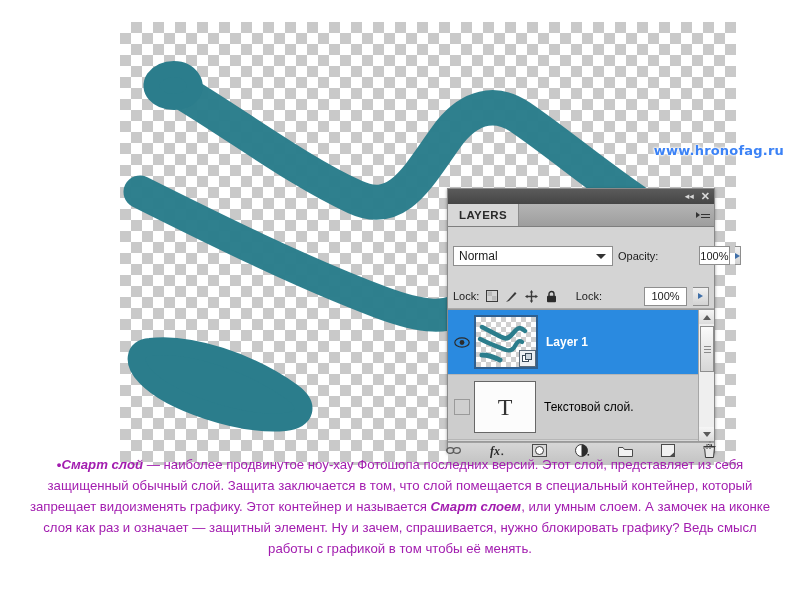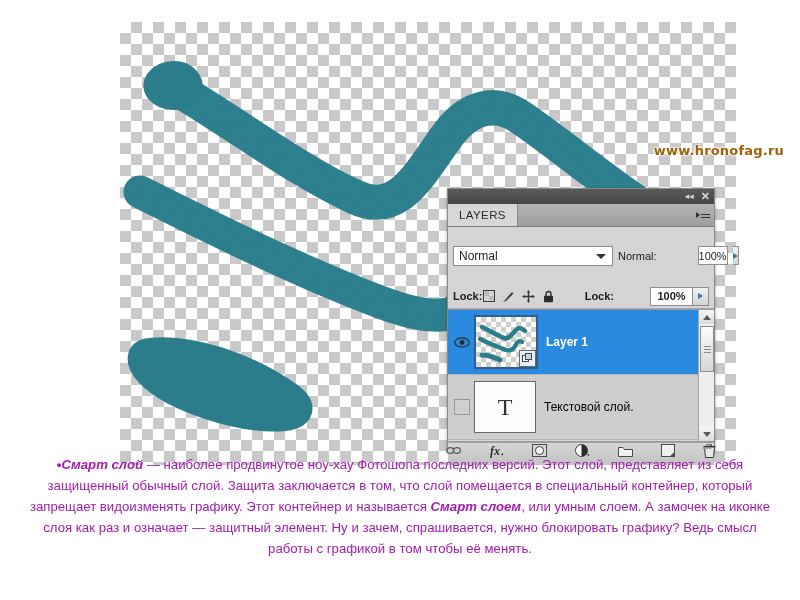--- a/index.html
+++ b/index.html
@@ -18,21 +18,21 @@
       linear-gradient(45deg,#c9c9c9 25%,transparent 25%,transparent 75%,#c9c9c9 75%);
     background-size:22px 22px;
     background-position:0 0, 11px 11px;
     overflow:hidden;
   }
   #artwork svg{position:absolute;left:0;top:0;}
 
   .watermark{
     position:absolute; right:16px; top:143px;
     font-family:"DejaVu Sans", sans-serif;
-    font-size:13px; font-weight:bold; color:#a16207;
+    font-size:13px; font-weight:bold; color:#3b82f6;
     letter-spacing:.2px;
     text-shadow:0 0 2px #ffffff, 0 0 3px #ffffff, 1px 0 2px #fff, -1px 0 2px #fff;
     pointer-events:none;
   }
 
   
   #layers-panel{
     position:absolute; left:447px; top:188px; width:266px; height:263px;
     background:#d4d4d4;
     border:1px solid #8a8a8a;
@@ -46,21 +46,21 @@
   }
   .tb-ico{color:#d8d8d8;font-size:9px;line-height:9px;cursor:pointer;}
   .tb-ico.close{font-size:11px;font-weight:bold;}
 
   .panel-tabrow{
     height:22px; background:linear-gradient(#b4b4b4,#9e9e9e);
     display:flex; align-items:stretch; border-bottom:1px solid #7e7e7e;
   }
   .panel-tab{
     background:#d7d7d7; padding:0 11px; display:flex;align-items:center;
-    font-size:11.5px; font-weight:normal; color:#2a2a2a; letter-spacing:.4px;
+    font-size:11.5px; font-weight:bold; color:#2a2a2a; letter-spacing:.4px;
     border-right:1px solid #8d8d8d;
   }
   .panel-tabfill{flex:1;}
   .panel-menu{width:20px;display:flex;align-items:center;justify-content:center;}
   .menu-glyph{width:11px;height:9px;position:relative;}
   .menu-glyph i{position:absolute;left:2px;height:1.5px;background:#333;display:block;}
   .menu-glyph i:nth-child(1){top:0;width:9px;}
   .menu-glyph i:nth-child(2){top:3px;width:9px;}
   .menu-glyph i:nth-child(3){top:6px;width:9px;}
   .menu-glyph b{position:absolute;left:-3px;top:1px;width:0;height:0;
@@ -86,23 +86,22 @@
     display:flex;align-items:center;justify-content:center;font-size:11px;margin-left:36px;
   }
   .spin{
     width:15px;height:17px;background:linear-gradient(#f2f2f2,#d3d3d3);
     border:1px solid #8e8e8e;border-left:none;
     display:flex;align-items:center;justify-content:center;
   }
   .spin em{width:0;height:0;border-top:3.5px solid transparent;border-bottom:3.5px solid transparent;border-left:5px solid #3f6fa8;display:block;}
 
   .row-lock{
-    height:24px;display:flex;align-items:center;padding:0 5px;gap:0;background:#d4d4d4;
+    height:24px;display:flex;align-items:center;padding:0 5px;gap:6px;background:#d4d4d4;
     border-bottom:1px solid #a9a9a9;
-    font-weight:bold;
   }
   .lock-icons{display:flex;align-items:center;gap:7px;}
   .li{width:13px;height:13px;display:flex;align-items:center;justify-content:center;}
   .spacer{flex:1;}
 
   .layers-list{
     position:relative; height:131px; background:#d8d8d8;
     border-top:1px solid #9a9a9a; border-bottom:1px solid #9a9a9a;
     display:flex;
   }
@@ -213,21 +212,21 @@
           <i></i>
       </span>
     </div>
   </div>
 
   <div class="row-blend">
     <div class="blend-select">
       <span>Normal</span>
       <span class="caret"></span>
     </div>
-    <span class="lbl">Normal:</span>
+    <span class="lbl">Opacity:</span>
     <div class="numbox">100%</div>
     <div class="spin">
         <em></em>
       </div>
   </div>
 
   <div class="row-lock">
     <span class="lbl">Lock:</span>
     <span class="lock-icons">
       <span class="li">

